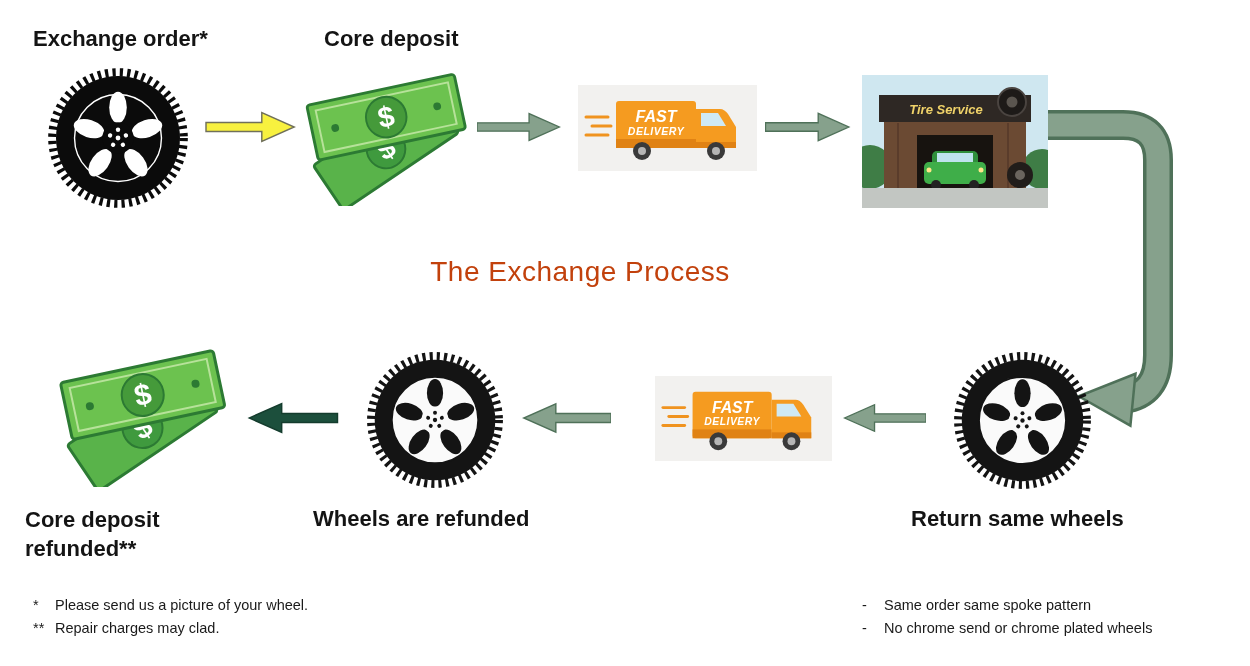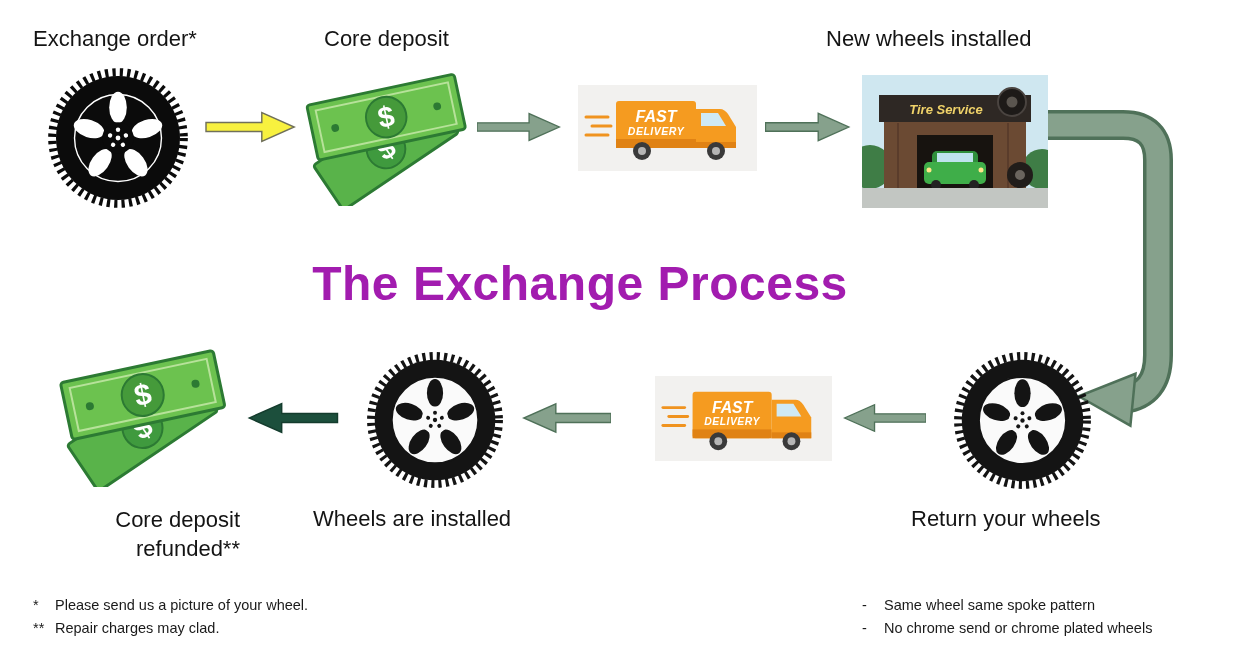--- a/index.html
+++ b/index.html
@@ -2,25 +2,25 @@
 <html><head>
 <meta charset="utf-8">
 <style>
   html,body{margin:0;padding:0;background:#ffffff;}
   .canvas{
     position:relative;width:1250px;height:666px;background:#ffffff;
     font-family:"Liberation Sans",sans-serif;color:#111;overflow:hidden;
   }
   .abs{position:absolute;text-decoration:underline;}
   .abs svg{display:block;width:100%;height:100%;}
-  .lbl{position:absolute;font-size:22px;font-weight:400;color:#141414;white-space:nowrap;}
-  .lbl-center{white-space:normal;text-align:right;line-height:1.32;}
+  .lbl{position:absolute;font-size:22px;font-weight:700;color:#141414;white-space:nowrap;}
+  .lbl-center{white-space:normal;text-align:left;line-height:1.32;}
   .title{
     position:absolute;left:295px;top:256px;width:570px;text-align:center;
-    font-size:48px;font-weight:700;color:#a21caf;letter-spacing:0.5px;
+    font-size:28px;font-weight:400;color:#c2410c;letter-spacing:0.5px;
   }
   .fnotes{position:absolute;font-size:14.5px;color:#1a1a1a;}
   .fnote-row{display:flex;margin-bottom:7px;line-height:16px;}
   .fnote-marker{width:22px;flex:0 0 22px;}
   .money-sym{fill:#ffffff;font-size:30px;font-weight:bold;text-anchor:middle;font-family:"Liberation Sans",sans-serif;}
   .t-fast{fill:#ffffff;font-size:16px;font-weight:bold;font-style:italic;text-anchor:middle;font-family:"Liberation Sans",sans-serif;}
   .t-del{fill:#ffffff;font-size:10.5px;font-weight:bold;font-style:italic;text-anchor:middle;letter-spacing:0.5px;font-family:"Liberation Sans",sans-serif;}
   .sign-text{fill:#efd269;font-size:13px;font-weight:bold;font-style:italic;text-anchor:middle;font-family:"Liberation Sans",sans-serif;}
 </style>
 </head>
@@ -69,21 +69,20 @@
       <circle cx="80" cy="72" r="2.2" transform="rotate(288 80 80)"></circle>
     </g>
     <circle cx="80" cy="80" r="2.4" fill="#141414"></circle>
   </symbol>
 </svg>
 
 <div class="canvas">
 
   <div class="lbl" style="left:33px;top:26px;">Exchange order*</div>
   <div class="lbl" style="left:324px;top:26px;">Core deposit</div>
-  <div class="lbl" style="left:826px;top:26px;">New wheels installed</div>
 
   <div class="abs" style="left:44px;top:64px;width:148px;height:148px;">
     <svg viewBox="0 0 160 160">
         <use href="#sym-wheel-dark"></use>
       </svg>
   </div>
 
   <div class="abs" style="left:204px;top:109px;width:94px;height:36px;">
     <svg viewBox="0 0 100 40">
       <polygon points="0,15 62,15 62,4 98,20 62,36 62,25 0,25" fill="#F8F13F" stroke="#70705a" stroke-width="1.6"></polygon>
@@ -244,38 +243,38 @@
     </svg>
   </div>
 
   <div class="abs" style="left:950px;top:348px;width:145px;height:145px;">
     <svg viewBox="0 0 160 160">
         <use href="#sym-wheel-light"></use>
       </svg>
   </div>
 
   <div class="lbl lbl-center" style="left:25px;top:505px;width:215px;">Core deposit refunded**</div>
-  <div class="lbl" style="left:313px;top:506px;">Wheels are installed</div>
-  <div class="lbl" style="left:911px;top:506px;">Return your wheels</div>
+  <div class="lbl" style="left:313px;top:506px;">Wheels are refunded</div>
+  <div class="lbl" style="left:911px;top:506px;">Return same wheels</div>
 
   <div class="fnotes" style="left:33px;top:597px;">
     <div class="fnote-row">
       <span class="fnote-marker">*</span>
       <span>Please send us a picture of your wheel.</span>
     </div>
     <div class="fnote-row">
       <span class="fnote-marker">**</span>
       <span>Repair charges may clad.</span>
     </div>
   </div>
 
   <div class="fnotes" style="left:862px;top:597px;">
     <div class="fnote-row">
       <span class="fnote-marker">-</span>
-      <span>Same wheel same spoke pattern</span>
+      <span>Same order same spoke pattern</span>
     </div>
     <div class="fnote-row">
       <span class="fnote-marker">-</span>
       <span>No chrome send or chrome plated wheels</span>
     </div>
   </div>
 
 </div>
 
 </body></html>

